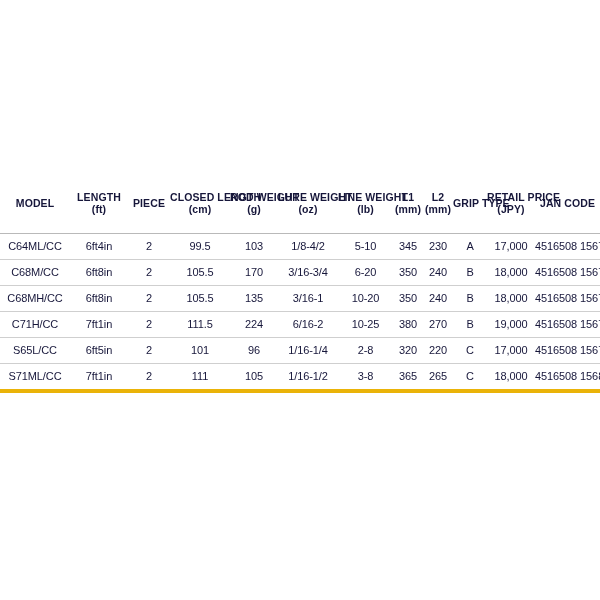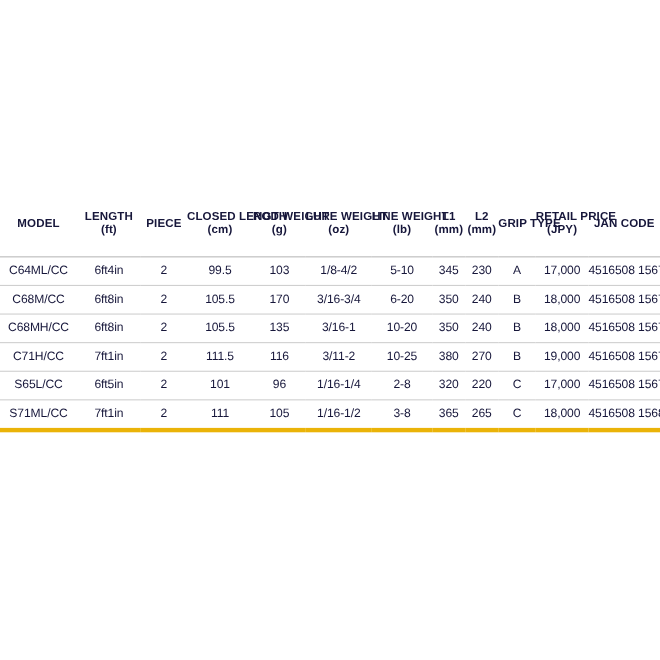--- a/index.html
+++ b/index.html
@@ -151,22 +151,22 @@
           <td>240</td>
           <td>B</td>
           <td>18,000</td>
           <td class="jan">4516508 15677 5</td>
         </tr>
         <tr>
           <td>C71H/CC</td>
           <td>7ft1in</td>
           <td>2</td>
           <td>111.5</td>
-          <td>116</td>
-          <td>3/11-2</td>
+          <td>224</td>
+          <td>6/16-2</td>
           <td>10-25</td>
           <td>380</td>
           <td>270</td>
           <td>B</td>
           <td>19,000</td>
           <td class="jan">4516508 15678 2</td>
         </tr>
         <tr>
           <td>S65L/CC</td>
           <td>6ft5in</td>

